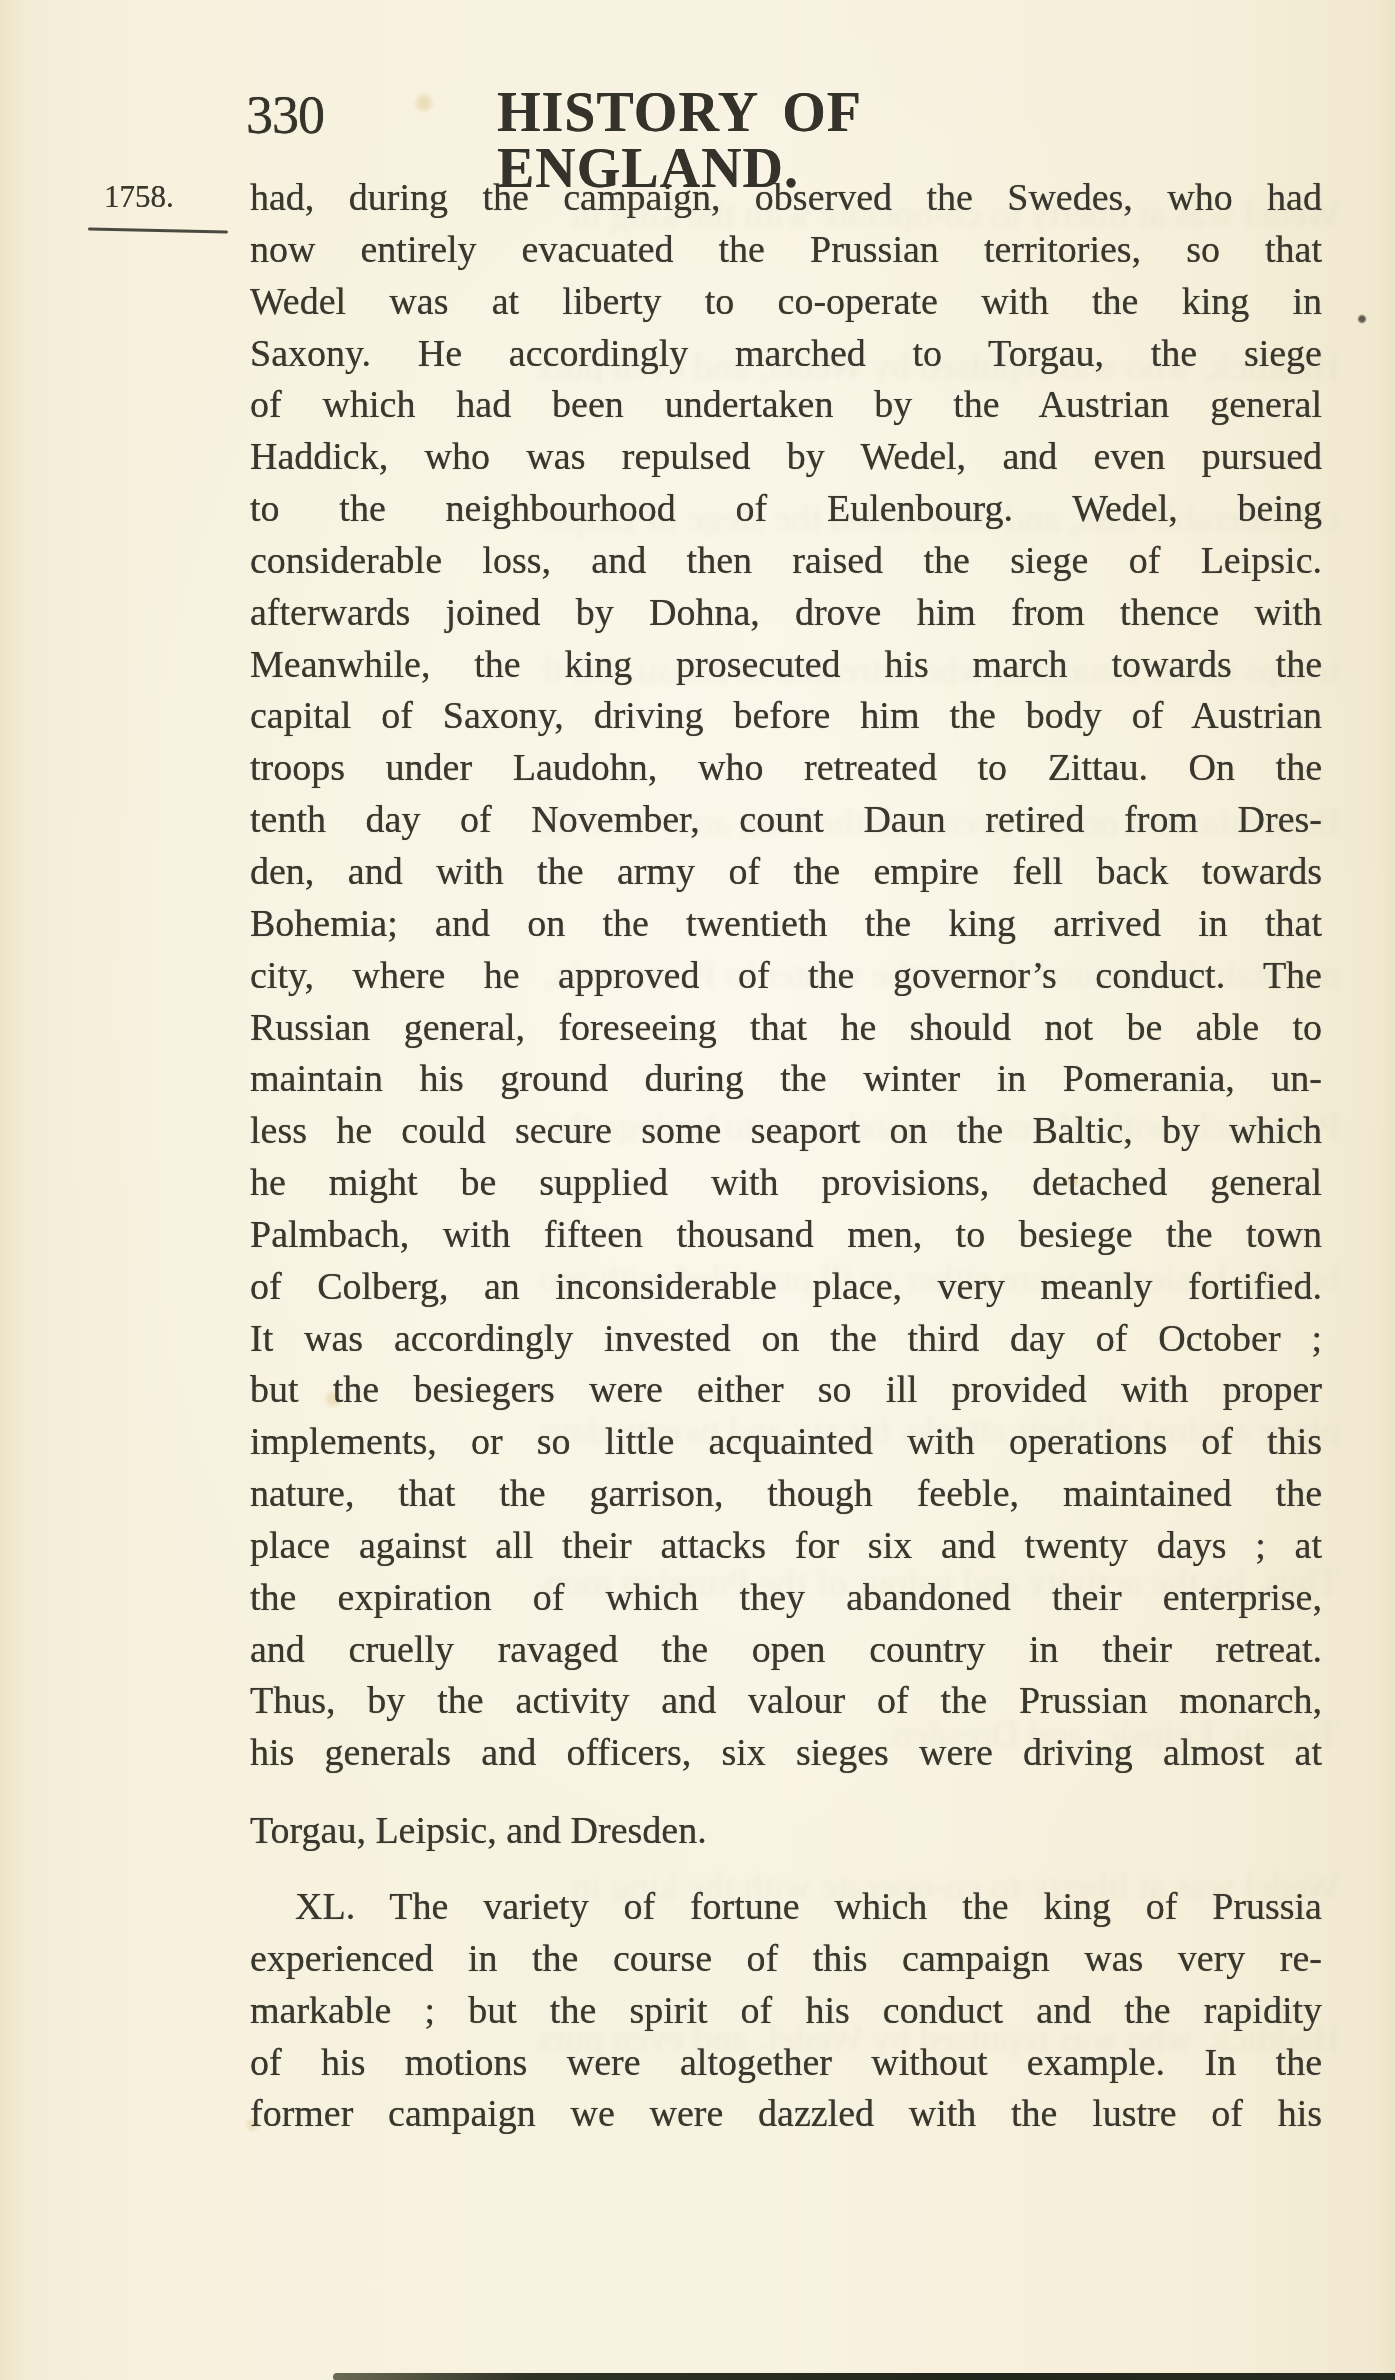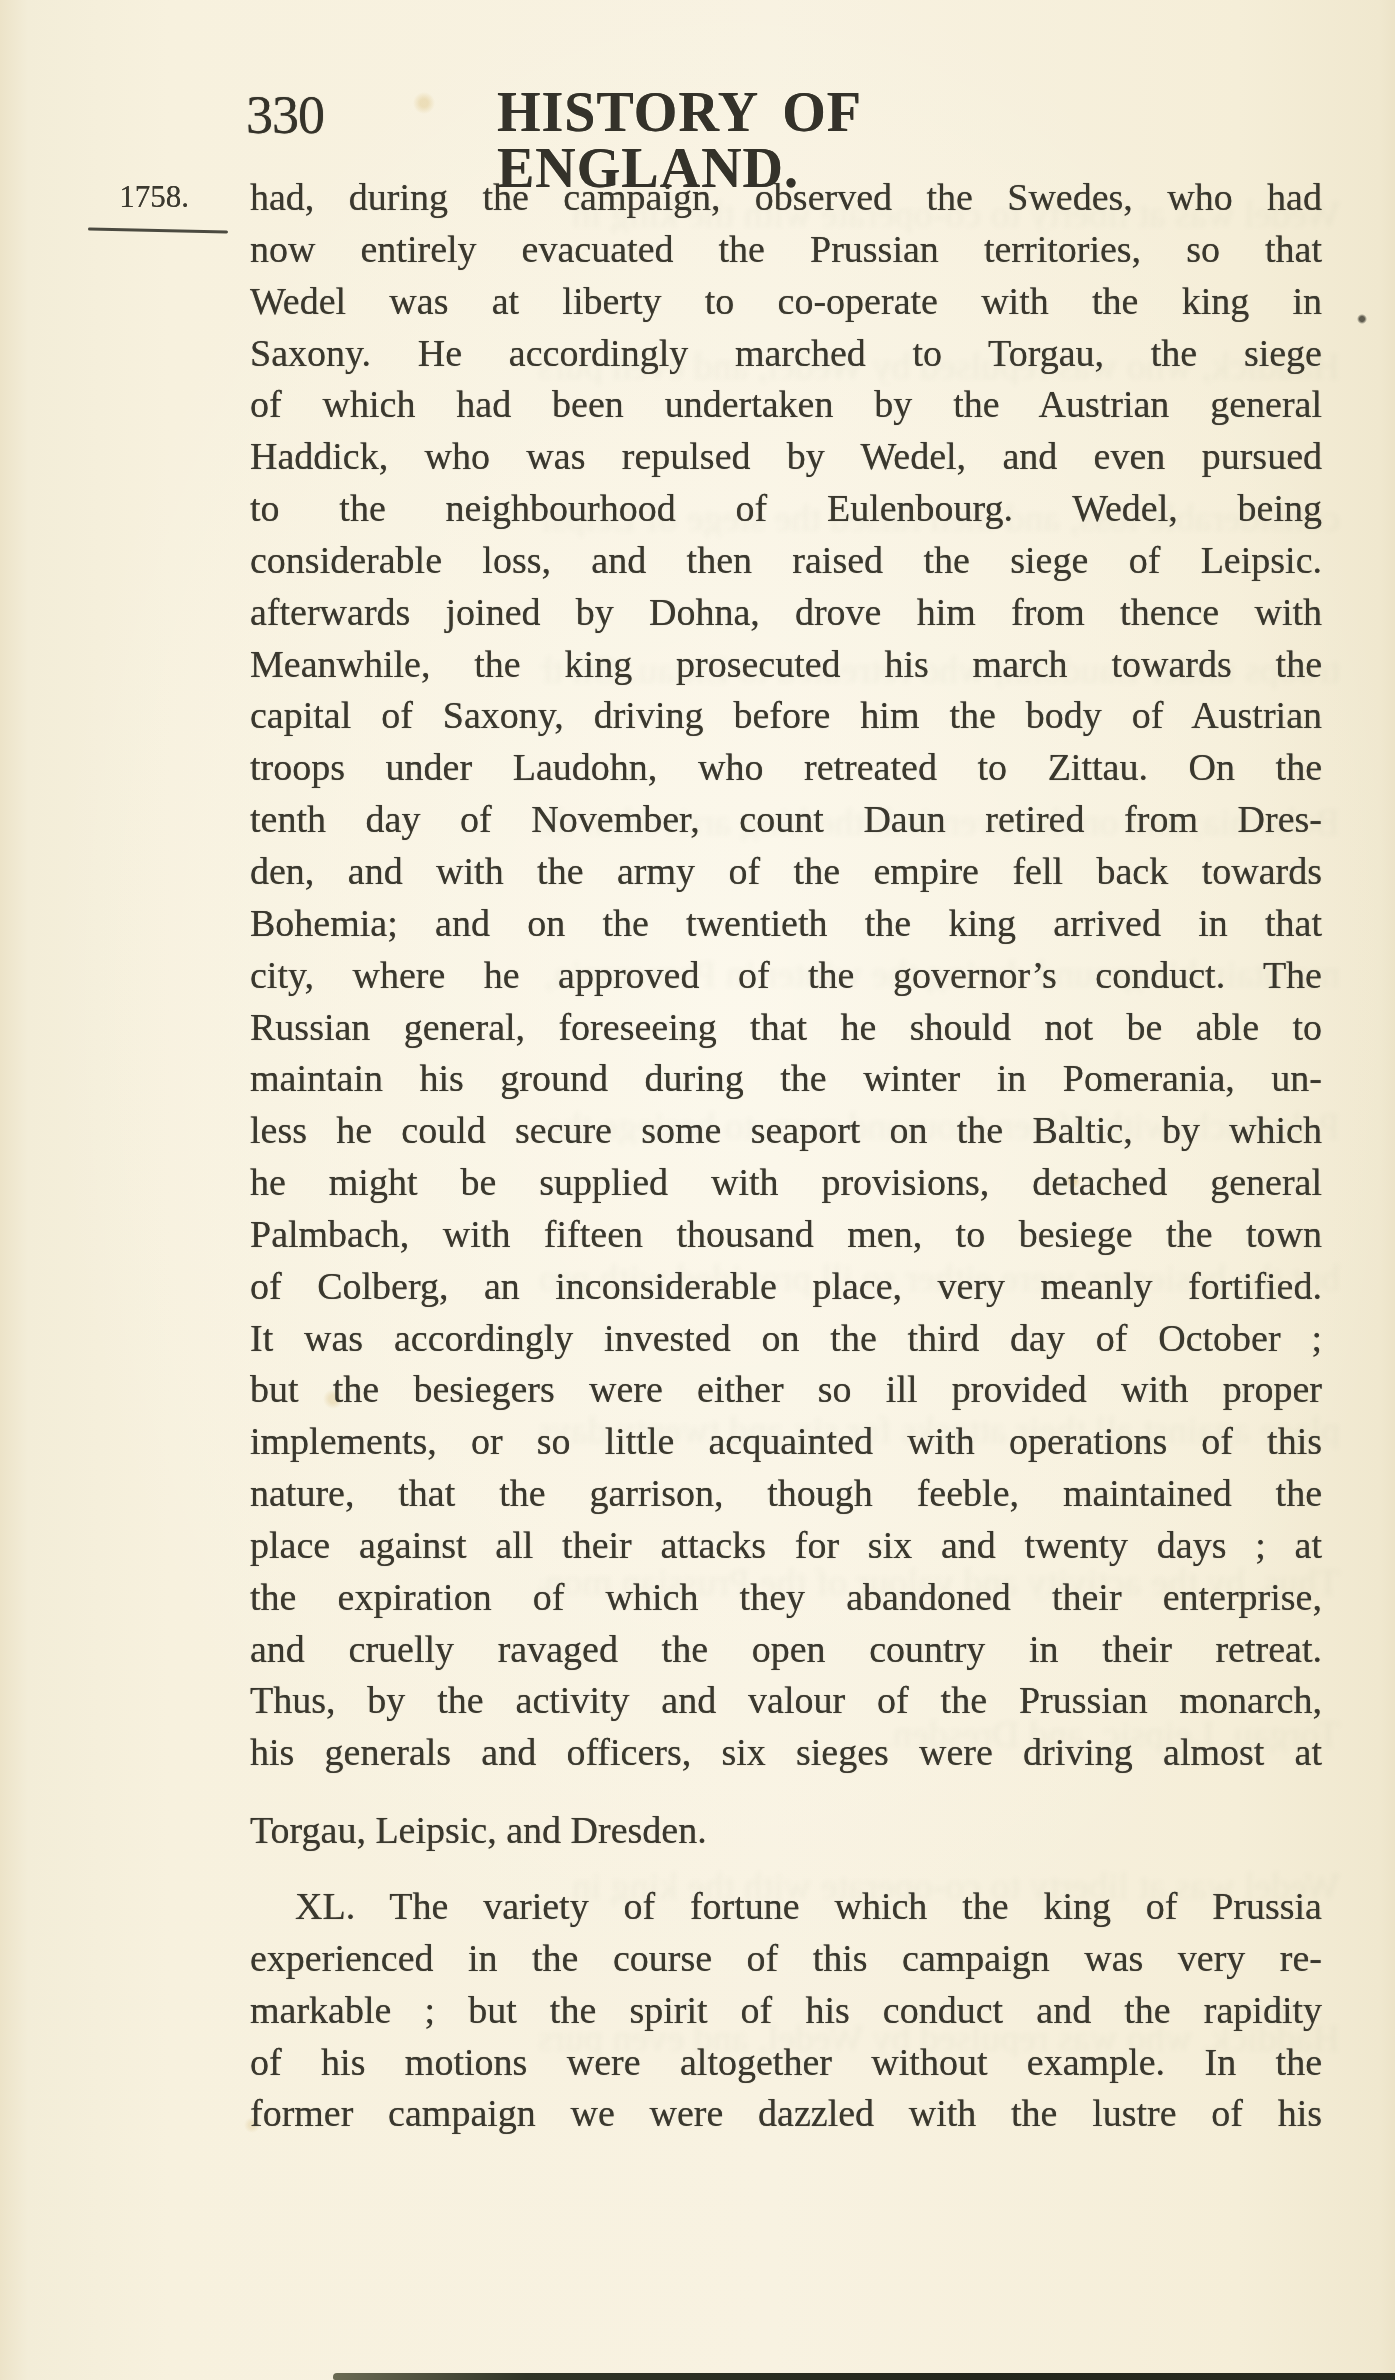--- a/index.html
+++ b/index.html
@@ -27,21 +27,21 @@
     color:#35332a;text-shadow:0 0 .7px rgba(40,38,30,.85);
   }
   .running-title{
     position:absolute;left:497px;top:84px;width:600px;
     text-align:left;font-size:56px;line-height:1;font-weight:bold;
     letter-spacing:1px;word-spacing:10px;color:#34322a;
     text-shadow:0 0 .6px rgba(40,38,30,.7);
   }
   .margin-year{
     position:absolute;left:104px;top:181px;width:100px;
-    text-align:center;font-size:31px;line-height:1;
+    font-size:31px;line-height:1;
     color:#3c3a30;text-shadow:0 0 .6px rgba(40,38,30,.8);
   }
   .margin-rule{
     position:absolute;left:88px;top:229px;width:140px;height:3px;
     background:#4b4a40;border-radius:2px;transform:rotate(1.2deg);
   }
   .body-text{
     position:absolute;left:250px;top:172px;width:1072px;
   }
   .line{

